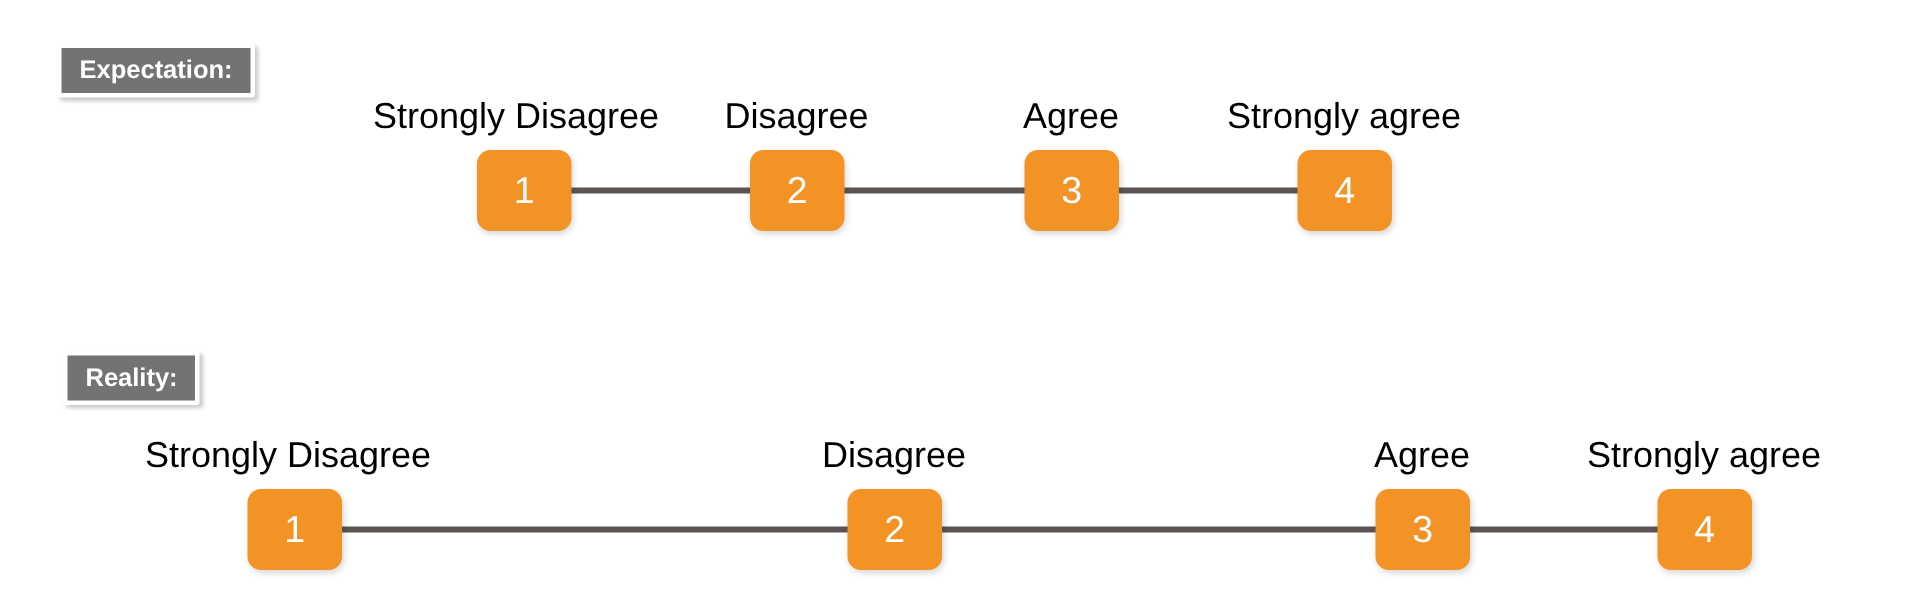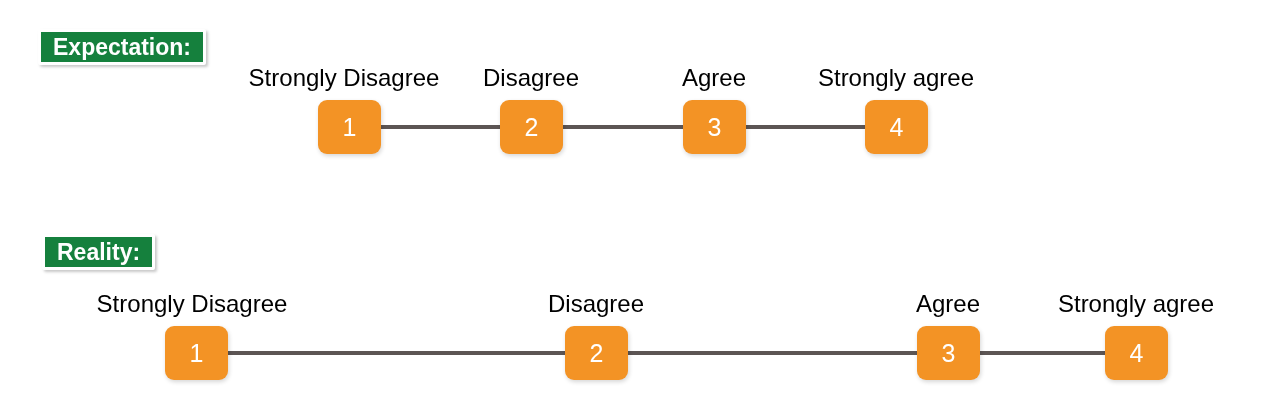--- a/index.html
+++ b/index.html
@@ -26,24 +26,24 @@
   
   .badge {
     position: absolute;
     background: #ffffff;
     padding: 3px;
     border-radius: 2px;
     box-shadow: 2px 2px 3px rgba(0,0,0,0.22);
     box-sizing: border-box;
   }
   .badge-inner {
-    background: #15803d;
+    background: #737373;
     color: #ffffff;
     font-weight: bold;
-    font-size: 23px;
+    font-size: 17px;
     line-height: 30px;
     letter-spacing: 0px;
     padding: 0 12px;
     white-space: nowrap;
     box-sizing: border-box;
   }
 
   #badge-expectation { left: 38px; top: 29px; }
   #badge-reality     { left: 42px; top: 234px; }
 

